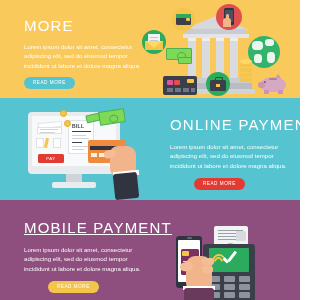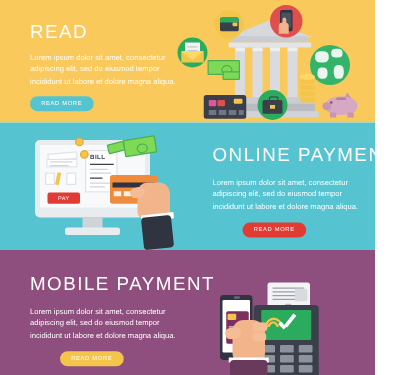--- a/index.html
+++ b/index.html
@@ -359,21 +359,21 @@
     position: absolute; left: 26px; top: 33px; width: 24px; height: 26px;
     background: #2f3440; border-radius: 3px; transform: rotate(-6deg);
   }
   .cuff {
     position: absolute; left: 25px; top: 31px; width: 26px; height: 5px;
     background: #ffffff; transform: rotate(-6deg);
   }
 
   
   #mobile-text { top: 19px; }
-  #mobile-text .headline { margin-bottom: 9px; }
+  #mobile-text .headline { margin-bottom: 9px; text-decoration: underline; }
   #mobile-text .read-more { margin-top: 8px; margin-left: 24px; }
 
   #pos { position: absolute; left: 203px; top: 26px; width: 60px; height: 72px; }
   .pos-body {
     position: absolute; left: 0; top: 18px; width: 52px; height: 70px;
     background: #3a3f4a; border-radius: 3px;
   }
   .pos-screen {
     position: absolute; left: 6px; top: 4px; width: 40px; height: 24px;
     background: #2bab5d; border-radius: 1px;
@@ -468,21 +468,21 @@
   }
 </style>
 </head>
 <body>
 
 <div class="page">
 
   <section class="banner" id="banner-bank">
 
     <div class="text-block text-left" id="bank-text">
-      <h2 class="headline">READ</h2>
+      <h2 class="headline">MORE</h2>
       <p class="body-copy">Lorem ipsum dolor sit amet, consectetur adipiscing elit, sed do eiusmod tempor incididunt ut labore et dolore magna aliqua.</p>
       <button class="read-more btn-blue">READ MORE</button>
     </div>
 
     <div class="art" id="bank-building">
       <div class="bank-roof"></div>
       <div class="bank-arch"></div>
       <div class="bank-arch2"></div>
       <div class="bank-col c1"></div>
         <div class="bank-col-cap" style="left:6px;"></div>

